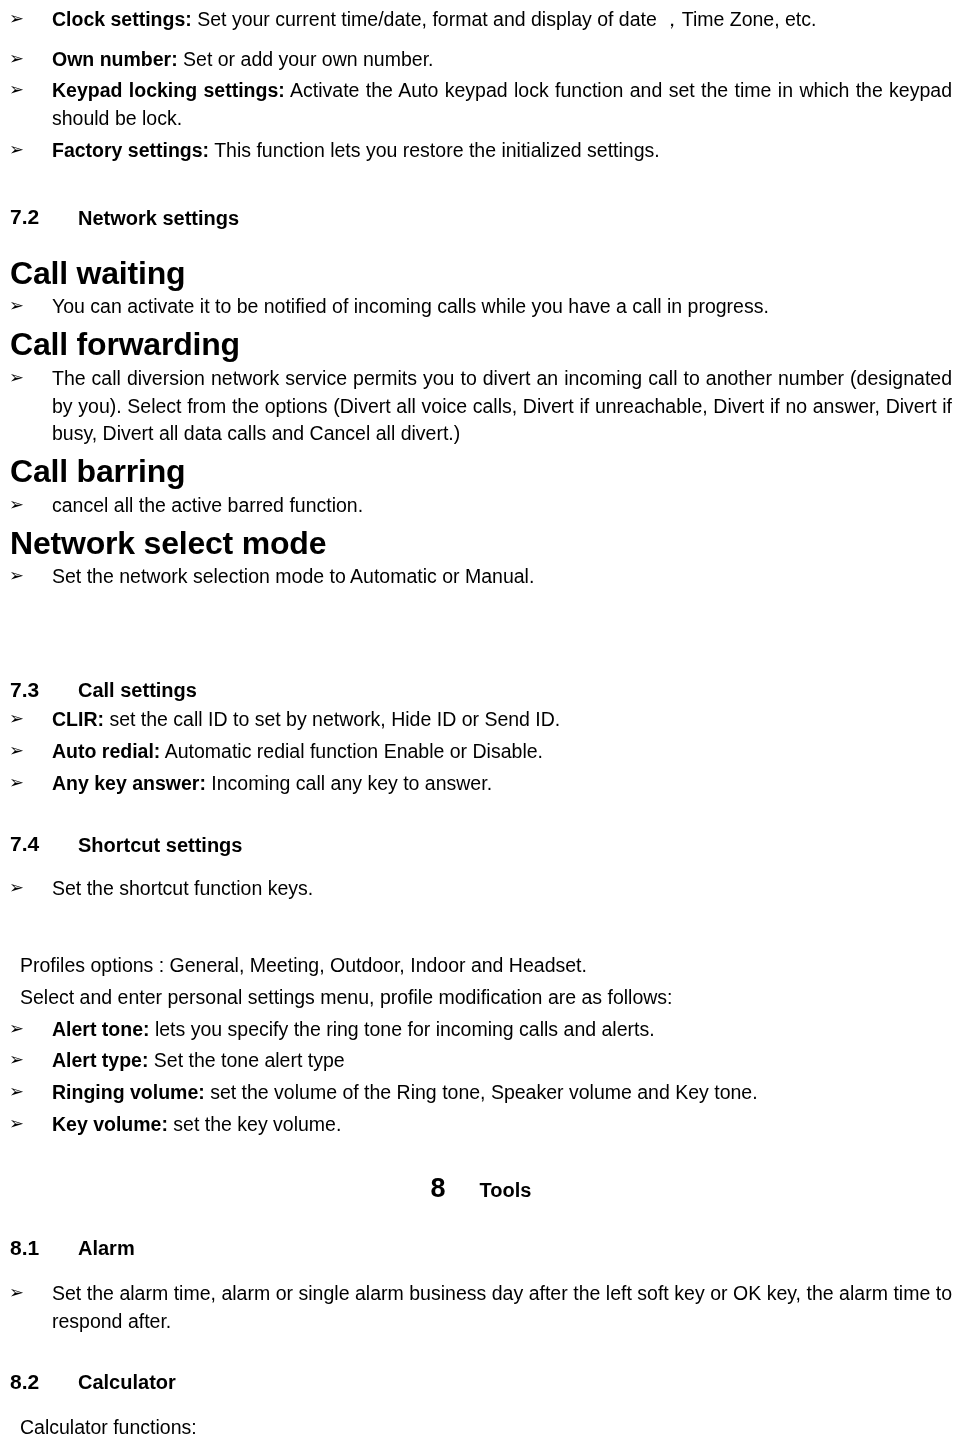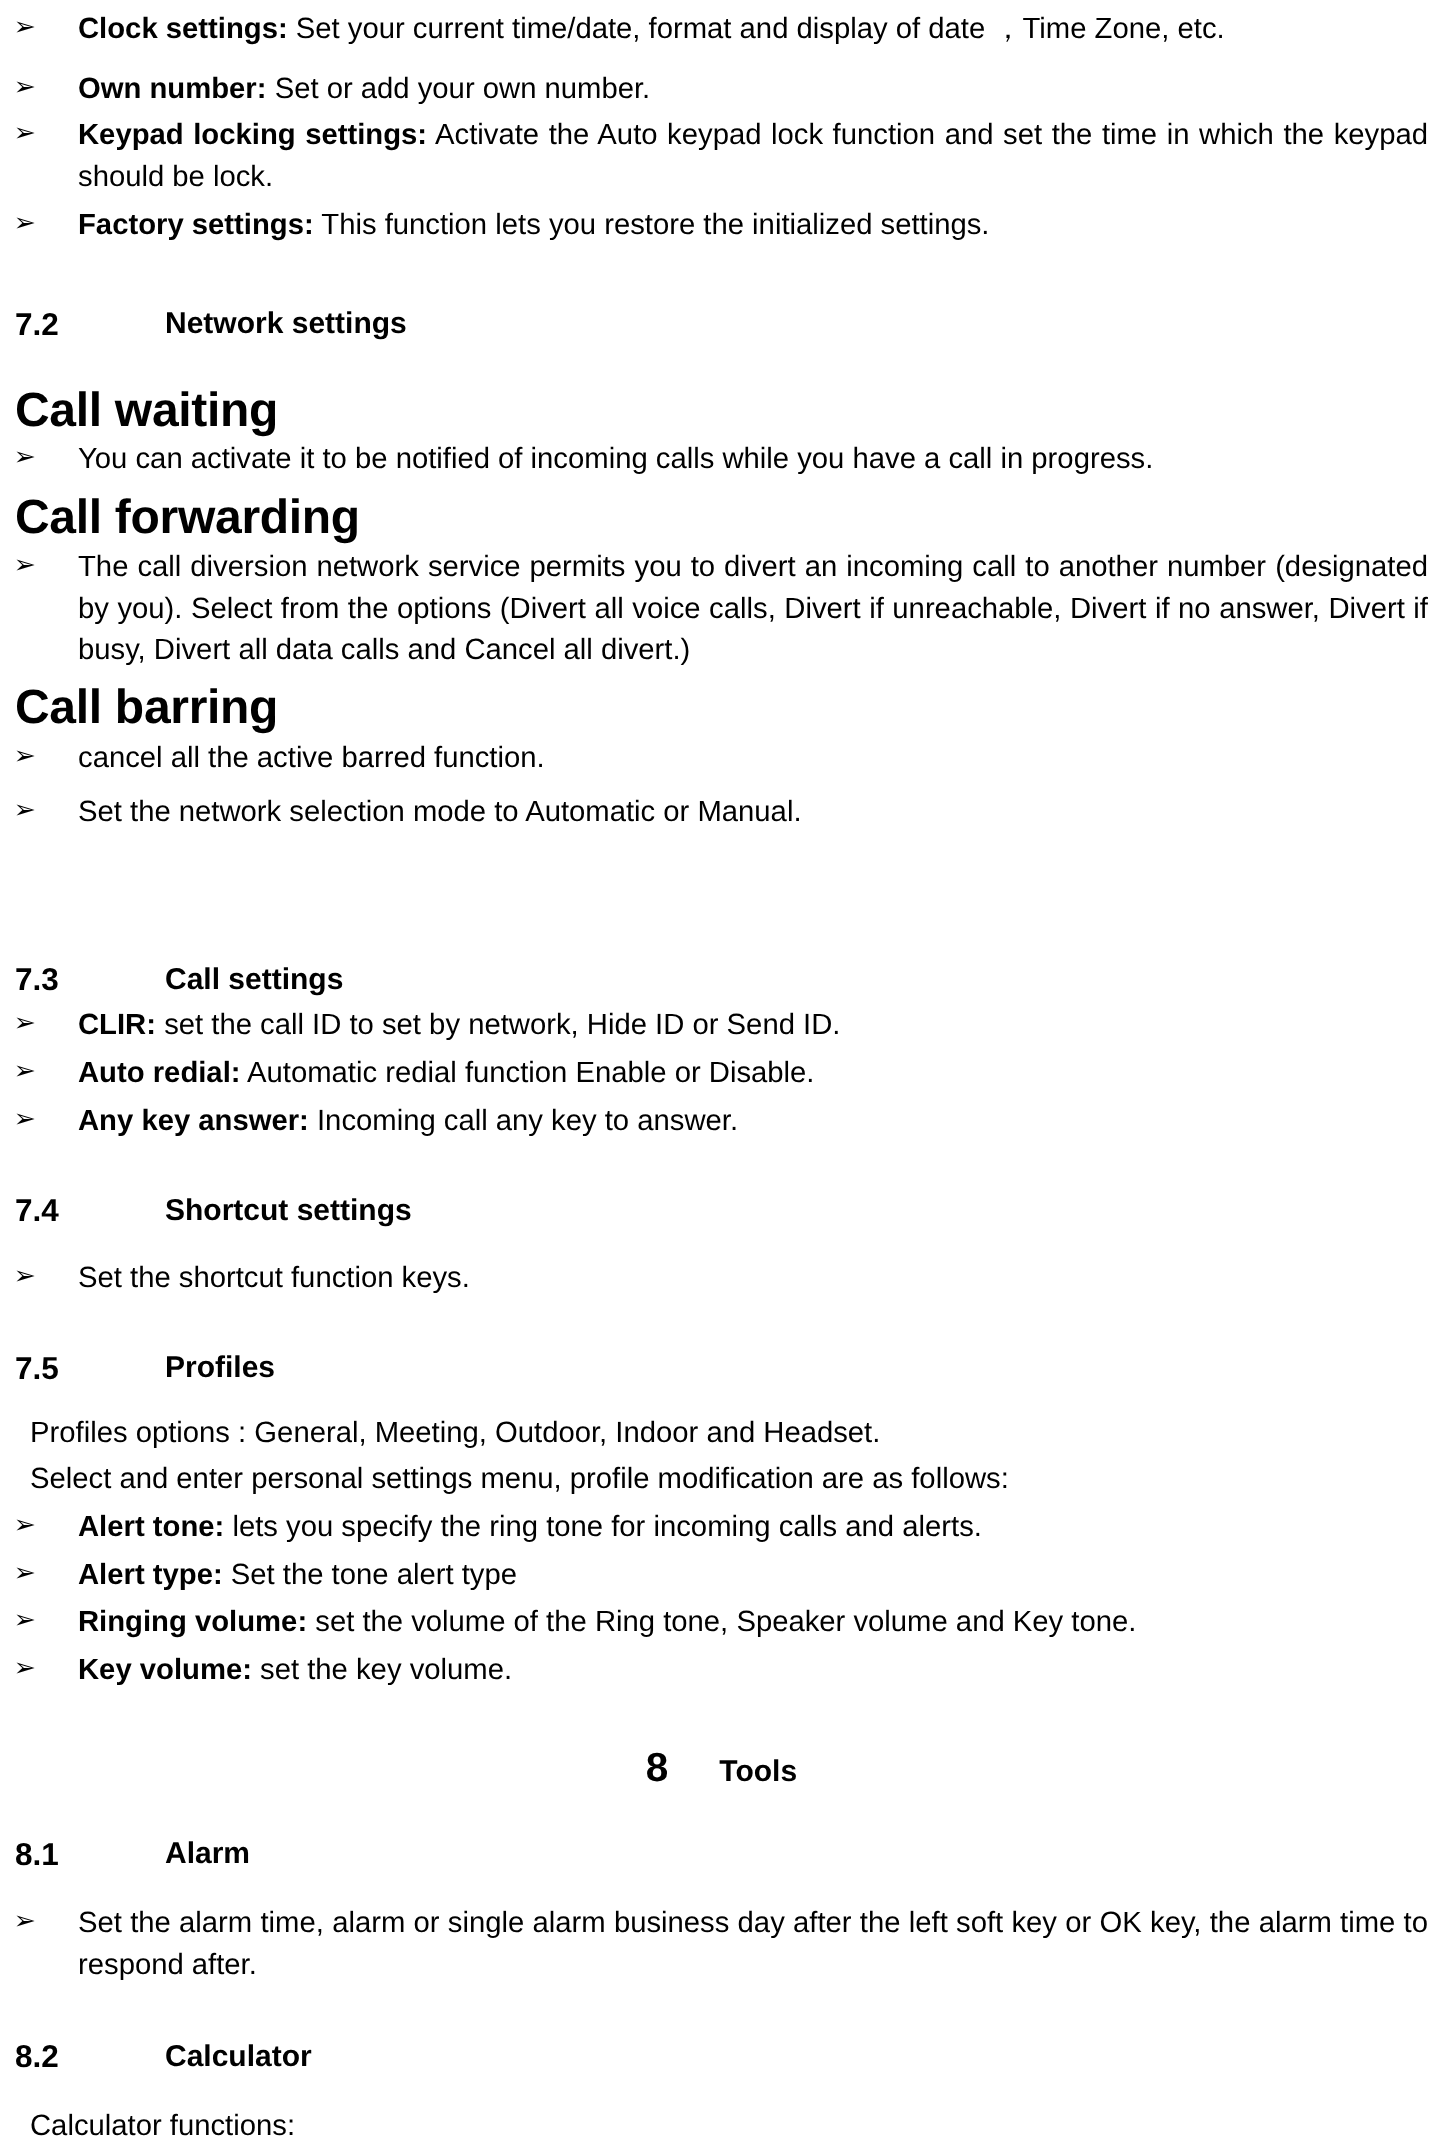--- a/index.html
+++ b/index.html
@@ -46,26 +46,25 @@
     line-height: 1.42;
     font-size: 19.5px;
     hyphens: none;
   }
   .bullet-text.nojustify { text-align: left; }
   .bullet-text b { font-weight: bold; }
 
   
   .h2 {
     display: flex;
-    align-items: flex-start;
+    align-items: flex-end;
     font-weight: bold;
     font-size: 20px;
     padding: 0 10px;
     line-height: 1.2;
-    gap: 32px;
   }
   .h2 .num { flex: 0 0 auto; width: 68px; font-size: 21px; }
   .h2 .ttl { flex: 0 0 auto; }
 
   .h3 {
     font-weight: bold;
     font-size: 32px;
     padding: 0 10px;
     line-height: 1.12;
     letter-spacing: -0.2px;
@@ -172,20 +171,21 @@
 
   <div class="h3">Call barring</div>
   <div class="sp-2"></div>
   <div class="bullet-row">
     <span class="bullet-mark">➢</span>
     <span class="bullet-text nojustify">cancel   all the active barred function.</span>
   </div>
 
   <div class="sp-6"></div>
 
+  <div class="h3">Network select mode</div>
   <div class="sp-2"></div>
   <div class="bullet-row">
     <span class="bullet-mark">➢</span>
     <span class="bullet-text nojustify">Set the network selection mode to Automatic or Manual.</span>
   </div>
 
   <div class="sp-56"></div>
   <div class="sp-30"></div>
 
   <div class="h2">
@@ -223,24 +223,20 @@
 
   <div class="sp-18"></div>
 
   <div class="bullet-row">
     <span class="bullet-mark">➢</span>
     <span class="bullet-text nojustify">Set the shortcut function keys.</span>
   </div>
 
   <div class="sp-34"></div>
 
-  <div class="h2">
-    <span class="num">7.5</span>
-    <span class="ttl">Profiles</span>
-  </div>
 
   <div class="sp-16"></div>
 
   <div class="para">Profiles options : General, Meeting, Outdoor, Indoor and Headset.</div>
   <div class="sp-4"></div>
   <div class="para">Select and enter personal settings menu, profile modification are as follows:</div>
 
   <div class="sp-4"></div>
 
   <div class="bullet-row">

